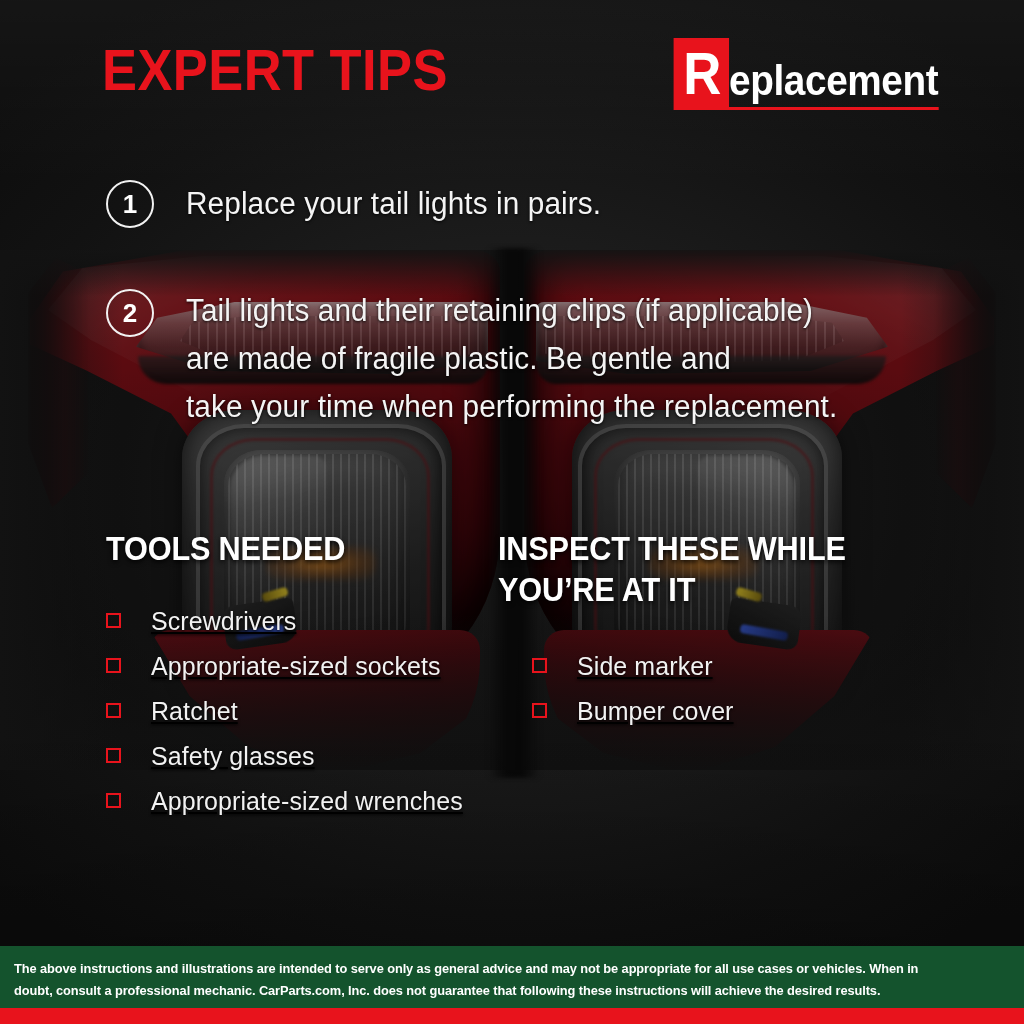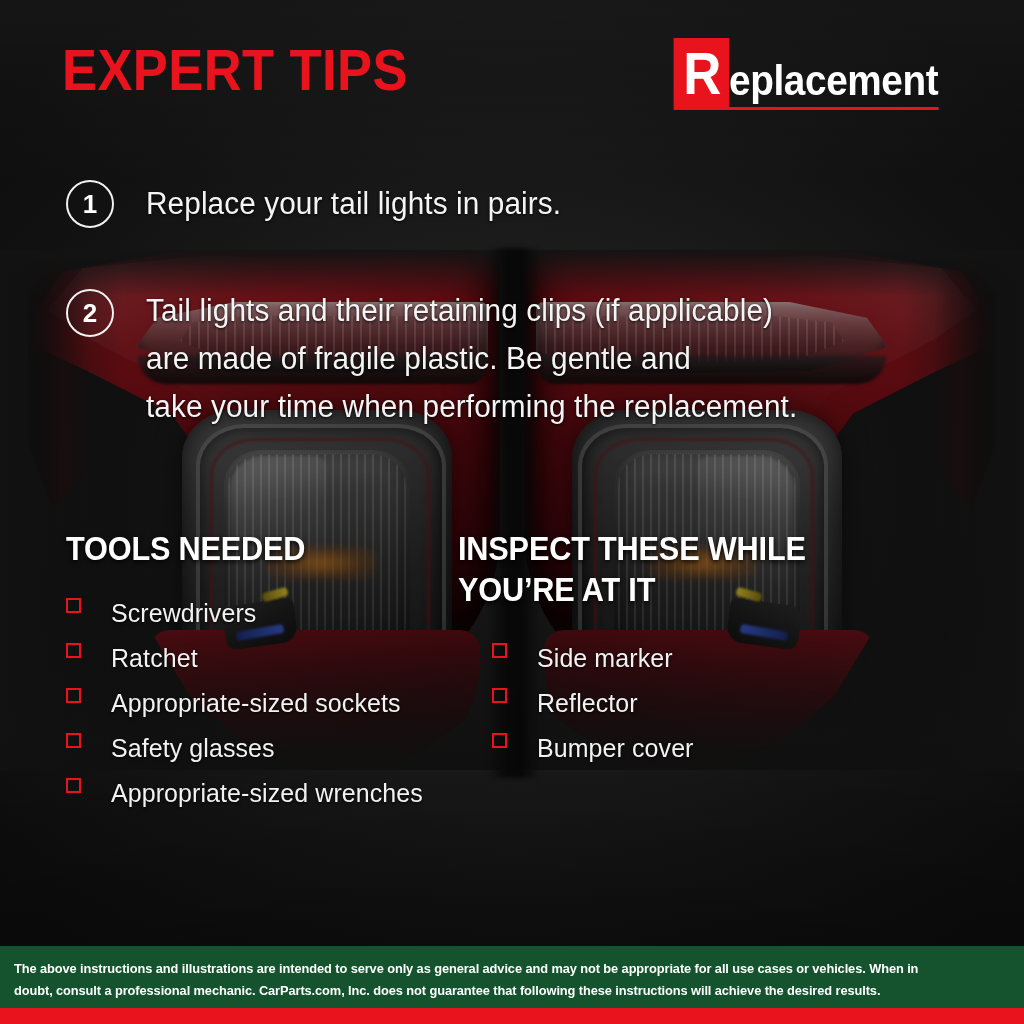--- a/index.html
+++ b/index.html
@@ -234,21 +234,21 @@
   }
   
   .photo-dim {
     position: absolute;
     inset: 0;
     background: rgba(0,0,0,0.30);
     pointer-events: none;
   }
 
   
-  .content { position: absolute; inset: 0; }
+  .content { position: absolute; inset: 0; margin-left: 40px; }
 
   .title {
     position: absolute;
     left: 62px; top: 42px;
     color: #e8131c;
     font-size: 57px;
     font-weight: 700;
     letter-spacing: 0.5px;
     line-height: 1;
     transform: scaleX(0.92);
@@ -332,21 +332,23 @@
   }
   #tools-head   { left: 66px;  top: 528px; }
   #inspect-head { left: 458px; top: 528px; width: 400px; }
 
   .checklist { position: absolute; }
   #tools-list   { left: 66px;  top: 598px; }
   #inspect-list { left: 492px; top: 643px; }
 
   .check-item {
     display: flex;
+    align-items: center;
     height: 45px;
+    text-decoration: underline;
   }
   .check-box {
     width: 11px; height: 11px;
     flex: 0 0 11px;
     border: 2px solid #e8131c;
     margin-right: 30px;
   }
   .check-label {
     color: #f2f2f2;
     font-size: 26px;
@@ -465,46 +467,42 @@
 
     <div class="col-head" id="tools-head">TOOLS NEEDED</div>
 
     <div class="checklist" id="tools-list">
       <div class="check-item">
         <span class="check-box"></span>
         <span class="check-label">Screwdrivers</span>
       </div>
       <div class="check-item">
         <span class="check-box"></span>
+        <span class="check-label">Appropriate-sized sockets</span>
+      </div>
+      <div class="check-item">
+        <span class="check-box"></span>
         <span class="check-label">Ratchet</span>
       </div>
       <div class="check-item">
         <span class="check-box"></span>
-        <span class="check-label">Appropriate-sized sockets</span>
-      </div>
-      <div class="check-item">
-        <span class="check-box"></span>
         <span class="check-label">Safety glasses</span>
       </div>
       <div class="check-item">
         <span class="check-box"></span>
         <span class="check-label">Appropriate-sized wrenches</span>
       </div>
     </div>
 
     <div class="col-head" id="inspect-head">INSPECT THESE WHILE YOU’RE AT IT</div>
 
     <div class="checklist" id="inspect-list">
       <div class="check-item">
         <span class="check-box"></span>
         <span class="check-label">Side marker</span>
-      </div>
-      <div class="check-item">
-        <span class="check-box"></span>
-        <span class="check-label">Reflector</span>
       </div>
       <div class="check-item">
         <span class="check-box"></span>
         <span class="check-label">Bumper cover</span>
       </div>
     </div>
 
   </div>
 
   <div class="footer">

